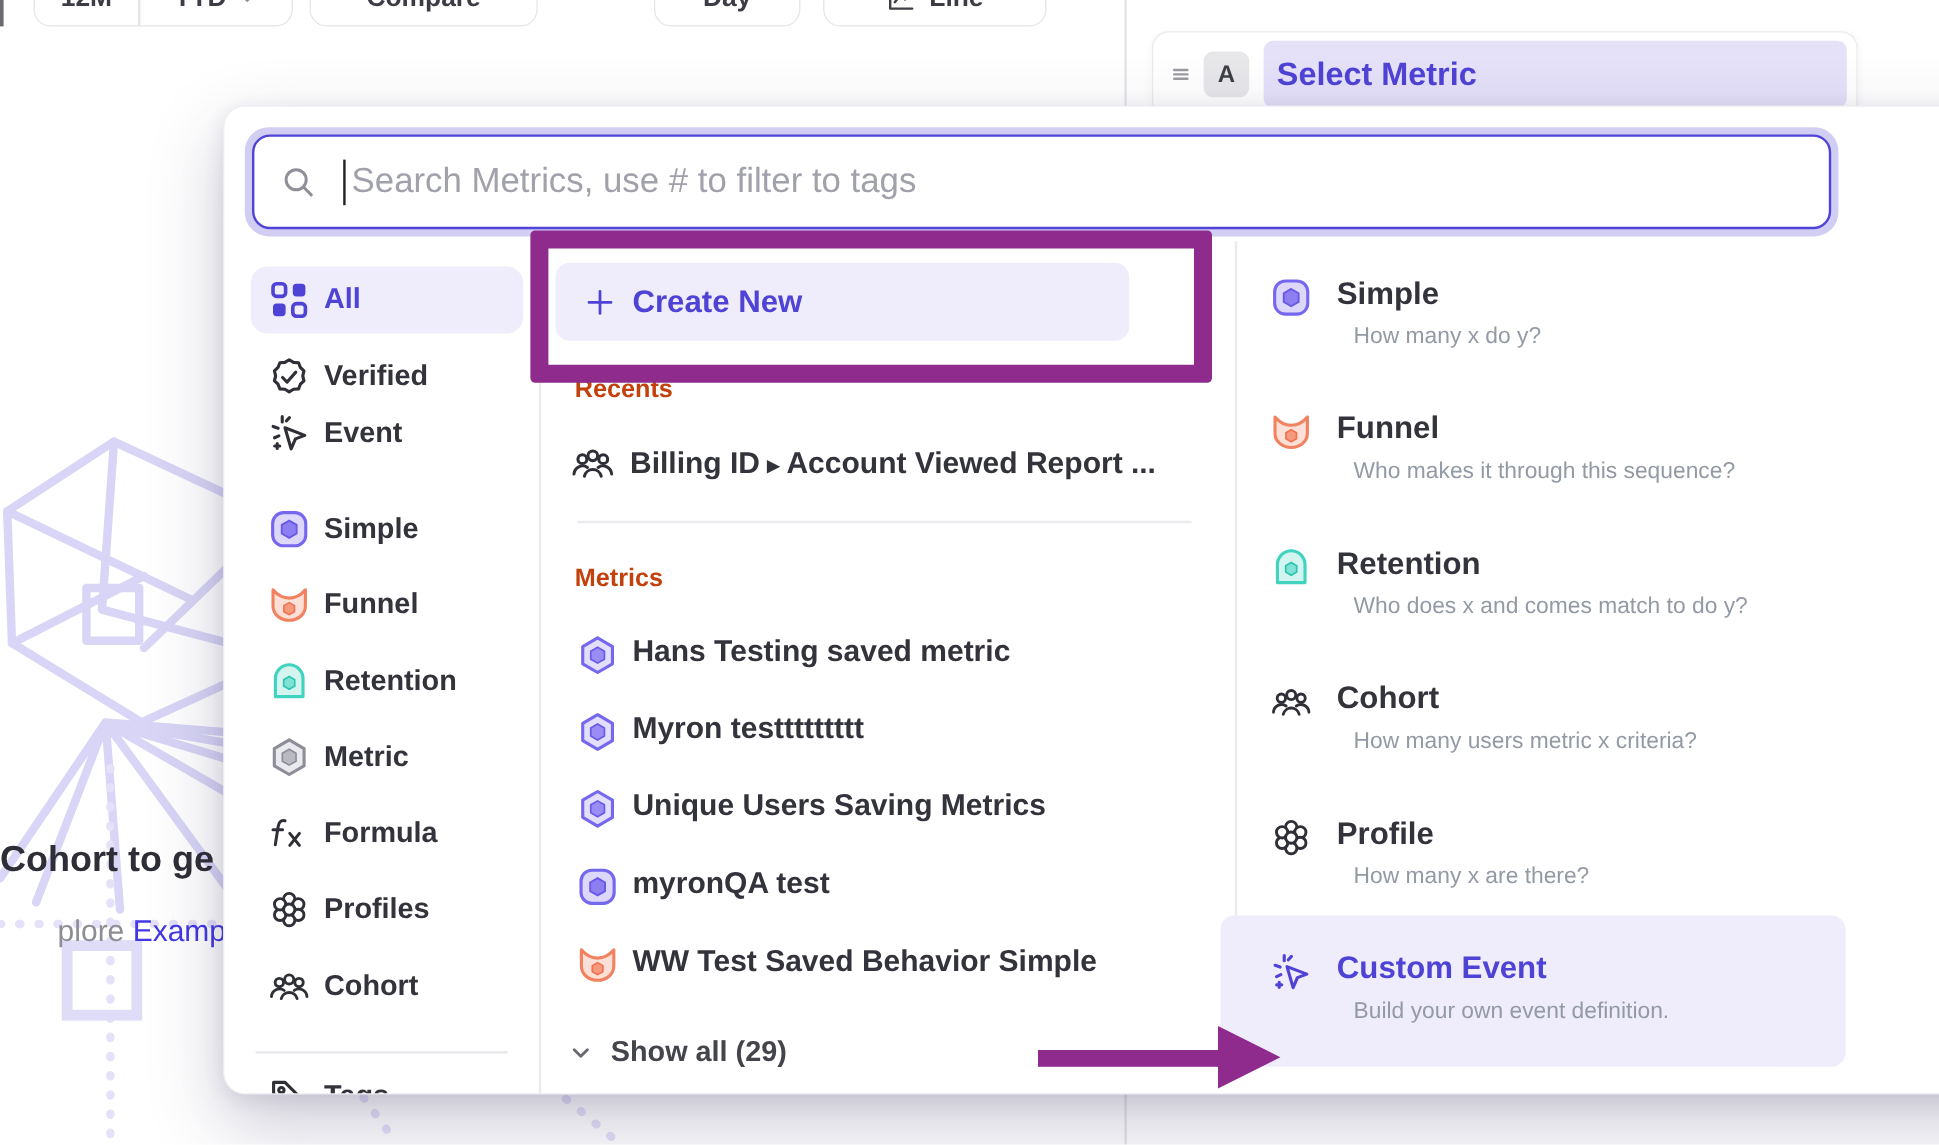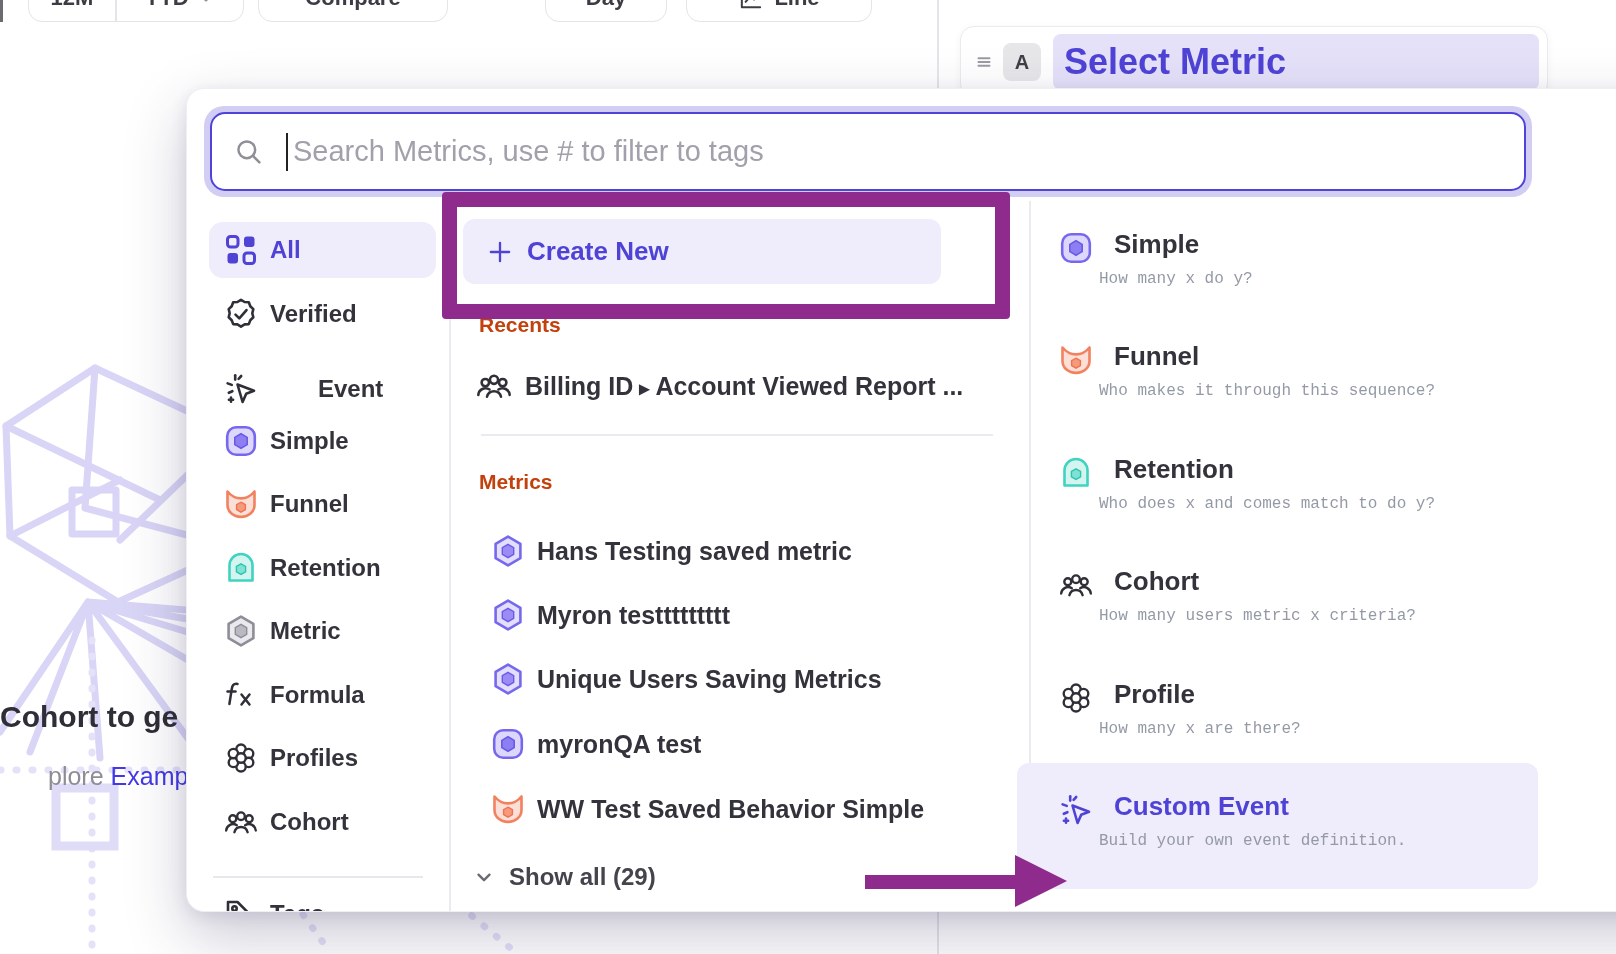--- a/index.html
+++ b/index.html
@@ -44,21 +44,21 @@
   .drag { width:22px; height:22px; color:#9b9ba3; margin-left:12px; }
   .row-badge {
     width:38px; height:38px; margin-left:8px; border-radius:8px; background:#e7e7ea;
     color:#3f3f46; font-size:20px; font-weight:700; display:flex; align-items:center; justify-content:center;
   }
   .metric-pill {
     position:absolute; left:92px; right:8px; top:7px; bottom:7px;
     background:#e5e1f9; border-radius:8px; display:flex; align-items:center;
     cursor:pointer;
   }
-  .metric-pill span { margin-left:11px; font-size:36px; font-weight:600; color:var(--accent); }
+  .metric-pill span { margin-left:11px; font-size:27px; font-weight:600; color:var(--accent); }
 
   
   .modal {
     position:absolute; left:186px; top:88px; width:1537px; height:824px; z-index:10;
     background:#fff; border:1px solid #efeff3; border-radius:18px; overflow:hidden;
     box-shadow:0 24px 60px rgba(48,44,90,.25), 0 4px 16px rgba(48,44,90,.10);
   }
   .search-ring { position:absolute; left:17px; top:17px; width:1328px; height:91px;
     background:#d2cdf3; border-radius:20px; }
   .search-input { position:absolute; inset:6px; background:#fff; border:2.5px solid #4f43d8;
@@ -95,36 +95,36 @@
   .recents-label { top:224px; }
   .metrics-label { top:381px; }
   .recent-row {
     position:absolute; left:289px; top:275px; height:44px; display:flex; align-items:center; cursor:pointer;
   }
   .recent-row .icon { width:36px; height:36px; color:#2f2f38; flex:none; }
   .recent-row .row-label { margin-left:13px; font-size:25px; font-weight:600; color:#33333c; white-space:nowrap; }
   .recent-row .sep { margin:0 6px; font-size:20px; }
   .mid-divider { position:absolute; left:294px; top:345px; width:512px; height:1.5px; background:#ebebef; }
   .metric-item {
-    position:absolute; left:304px; height:44px; display:flex; align-items:center; cursor:pointer;
+    position:absolute; left:294px; height:44px; display:flex; align-items:flex-start; cursor:pointer;
   }
   .metric-item .icon { width:34px; height:34px; flex:none; }
   .metric-item .lbl { margin-left:8px; padding-left:0; font-size:25px; font-weight:600; color:#33333c; white-space:nowrap; }
   .metric-item .lbl { margin-left:12px; }
   .show-all { position:absolute; left:286px; top:766px; height:44px; display:flex; align-items:center; cursor:pointer; }
   .show-all .chev { width:22px; height:22px; color:#6a6a72; }
   .show-all .lbl { margin-left:14px; font-size:24px; font-weight:600; color:#44444c; }
 
   
   .type-highlight { position:absolute; left:830px; top:674px; width:521px; height:126px;
     background:#efecfb; border-radius:12px; }
   .type-block { position:absolute; left:872px; width:470px; cursor:pointer; }
   .type-block .icon { position:absolute; left:0; top:0; width:34px; height:34px; color:#2f2f38; }
   .type-block .ttl { position:absolute; left:55px; top:-2px; font-size:26px; font-weight:700; color:#33333c; white-space:nowrap; }
-  .type-block .dsc { position:absolute; left:40px; top:39px; font-size:16px; color:#949aa5; white-space:nowrap;font-family:Liberation Mono, monospace; }
+  .type-block .dsc { position:absolute; left:69px; top:39px; font-size:19px; color:#949aa5; white-space:nowrap; }
   .type-block.highlighted .ttl { color:var(--accent); }
   .type-block.highlighted .icon { color:var(--accent); }
 
   
   .anno-box { position:absolute; left:442px; top:192px; width:568px; height:127px;
     border:15px solid var(--anno); border-radius:4px; z-index:60; }
   .anno-arrow { position:absolute; left:858px; top:848px; width:215px; height:66px; z-index:60; }
   .anno-arrow .fillme { fill:var(--anno); }
 </style>
 </head>
@@ -235,21 +235,21 @@
         </div>
         <div class="side-item" style="top: 196.5px;">
           <span class="icon">
             <svg viewBox="0 0 34 34" fill="none" stroke="currentColor" stroke-width="2.6" stroke-linejoin="round" stroke-linecap="round">
               <path d="M17 2.8 20.6 5l4.2.3 1.5 3.9 3 2.9-1 4.1 1 4.1-3 2.9-1.5 3.9-4.2.3-3.6 2.2-3.6-2.2-4.2-.3-1.5-3.9-3-2.9 1-4.1-1-4.1 3-2.9 1.5-3.9L13.4 5z"></path>
               <path d="m11.5 17.6 3.8 3.8 7.2-8.3"></path>
             </svg>
           </span>
           <span class="lbl">Verified</span>
         </div>
-        <div class="side-item" style="top: 272px; gap: 48px;">
+        <div class="side-item" style="top: 244px;">
           <span class="icon">
             <svg viewBox="0 0 34 34" fill="none" stroke="currentColor" stroke-width="2.6" stroke-linejoin="round" stroke-linecap="round">
               <path d="M13.5 12.5 30 18.8l-7.8 2.9L18.6 30z"></path>
               <path d="M11.2 3.2v4.4"></path>
               <path d="M3.6 11.4l4.2 1.5"></path>
               <path d="M14.6 6.8 17.2 4"></path>
               <path d="m4.8 20.8 3.6-1.6"></path>
               <path d="M7 25.6v4.2M4.9 27.7h4.2"></path>
             </svg>
           </span>

